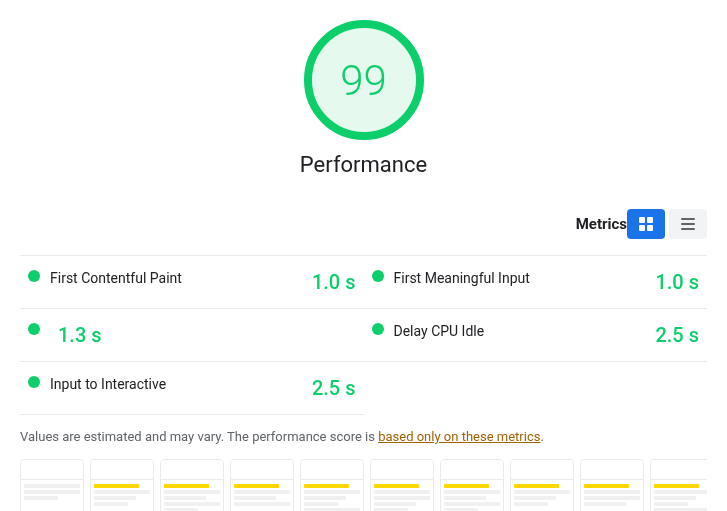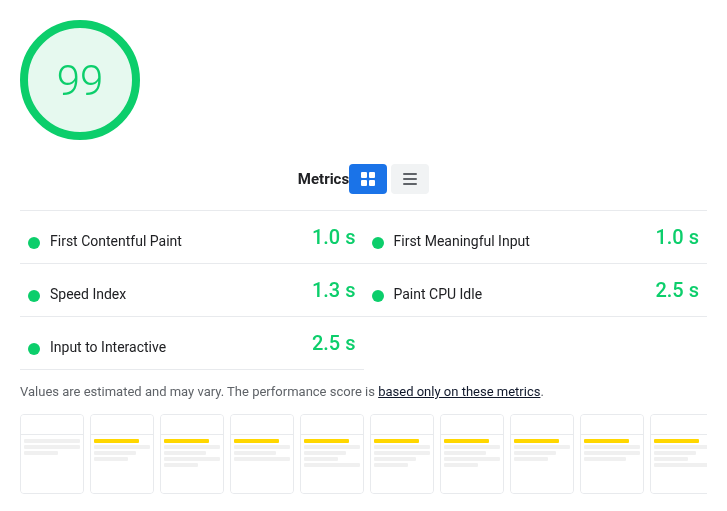--- a/index.html
+++ b/index.html
@@ -7,23 +7,24 @@
       font-family: -apple-system, BlinkMacSystemFont, 'Segoe UI', Roboto, sans-serif;
       background: #fff;
       width: 727px;
       min-height: 511px;
       padding: 20px;
       color: #202124;
     }
 
     .score-section {
       display: flex;
-      flex-direction: row;
-      align-items: center;
-      margin-bottom: 4px;
+      flex-direction: column;
+      align-items: center;
+      margin-bottom: 24px;
+      justify-content: flex-end;
     }
 
     .score-circle {
       width: 120px;
       height: 120px;
       border-radius: 50%;
       border: 8px solid #0cce6b;
       background: #e6f9ef;
       display: flex;
       align-items: center;
@@ -39,21 +40,21 @@
 
     .score-label {
       font-size: 22px;
       font-weight: 400;
       color: #202124;
     }
 
     .metrics-header {
       display: flex;
       align-items: center;
-      justify-content: center;
+      justify-content: flex-end;
       margin-bottom: 8px;
       padding: 8px 0;
     }
 
     .metrics-title {
       font-size: 15px;
       font-weight: 700;
       color: #202124;
     }
 
@@ -84,21 +85,21 @@
 
     .metrics-grid {
       display: grid;
       grid-template-columns: 1fr 1fr;
       gap: 0;
       border-top: 1px solid #e8eaed;
     }
 
     .metric-row {
       display: flex;
-      align-items: flex-end;
+      align-items: flex-start;
       padding: 14px 8px;
       border-bottom: 1px solid #e8eaed;
     }
 
     .metric-dot {
       width: 12px;
       height: 12px;
       border-radius: 50%;
       background: #0cce6b;
       margin-right: 10px;
@@ -119,21 +120,21 @@
     }
 
     .disclaimer {
       font-size: 13px;
       color: #5f6368;
       margin: 12px 0;
       line-height: 1.5;
     }
 
     .disclaimer a {
-      color: #0f172a;
+      color: #a16207;
       text-decoration: underline;
     }
 
     .filmstrip {
       display: flex;
       gap: 6px;
       margin-top: 8px;
       overflow: hidden;
     }
 
@@ -214,20 +215,21 @@
       border-radius: 1px;
     }
   </style>
 </head>
 <body>
 
 <div class="score-section">
   <div class="score-circle">
     <span class="score-number">99</span>
   </div>
+  <span class="score-label">Performance</span>
 </div>
 
 <div class="metrics-header">
   <span class="metrics-title">Metrics</span>
   <div class="view-toggle">
     <button class="toggle-btn active">
       <div class="grid-icon">
         <div class="g-square"></div>
         <div class="g-square"></div>
         <div class="g-square"></div>
@@ -253,27 +255,26 @@
   </div>
 
   <div class="metric-row">
     <div class="metric-dot"></div>
     <span class="metric-name">First Meaningful Input</span>
     <span class="metric-value">1.0 s</span>
   </div>
 
   <div class="metric-row">
     <div class="metric-dot"></div>
-    <span class="metric-name">Speed Index</span>
     <span class="metric-value">1.3 s</span>
   </div>
 
   <div class="metric-row">
     <div class="metric-dot"></div>
-    <span class="metric-name">Paint CPU Idle</span>
+    <span class="metric-name">Delay CPU Idle</span>
     <span class="metric-value">2.5 s</span>
   </div>
 
   <div class="metric-row">
     <div class="metric-dot"></div>
     <span class="metric-name">Input to Interactive</span>
     <span class="metric-value">2.5 s</span>
   </div>
 
 </div>

